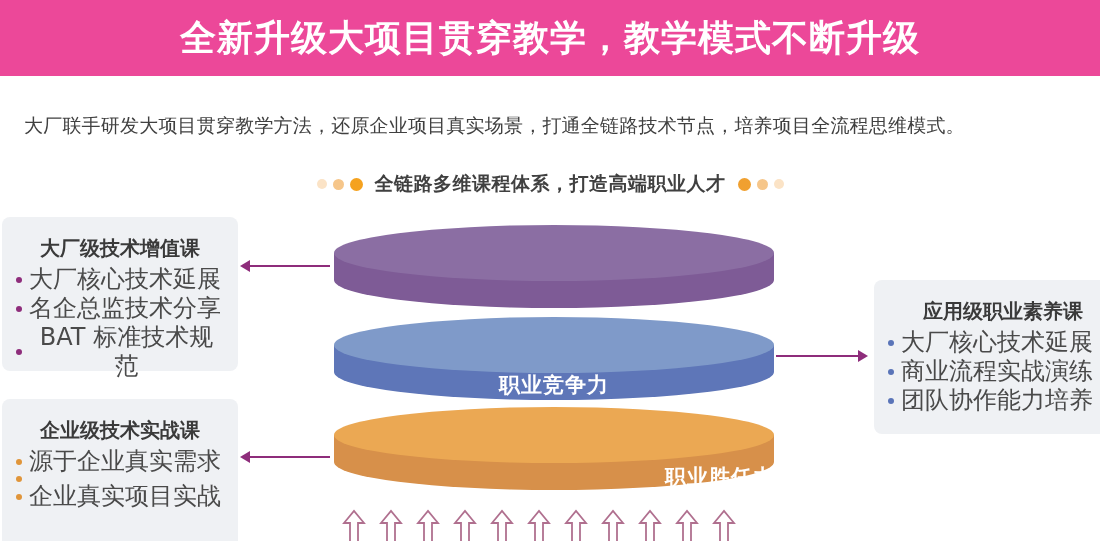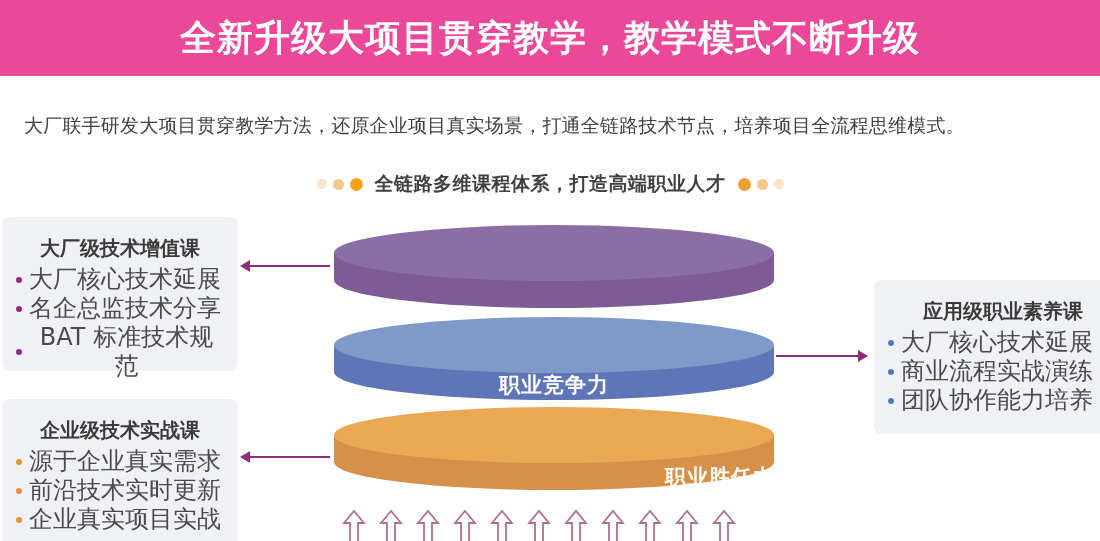--- a/index.html
+++ b/index.html
@@ -101,21 +101,20 @@
 </div>
 
 <div class="card" style="left:2px;top:399px;width:236px;height:160px;">
   <div class="card-title">企业级技术实战课</div>
   <div class="card-item">
       <span class="bullet" style="background:#e0953a"></span>
       <span>源于企业真实需求</span>
     </div>
   <div class="card-item">
       <span class="bullet" style="background:#e0953a"></span>
-      <span>前沿技术实时更新</span>
     </div>
   <div class="card-item">
       <span class="bullet" style="background:#e0953a"></span>
       <span>企业真实项目实战</span>
     </div>
 </div>
 
 <div class="card" style="left:874px;top:280px;width:258px;height:154px;">
   <div class="card-title">应用级职业素养课</div>
   <div class="card-item">

